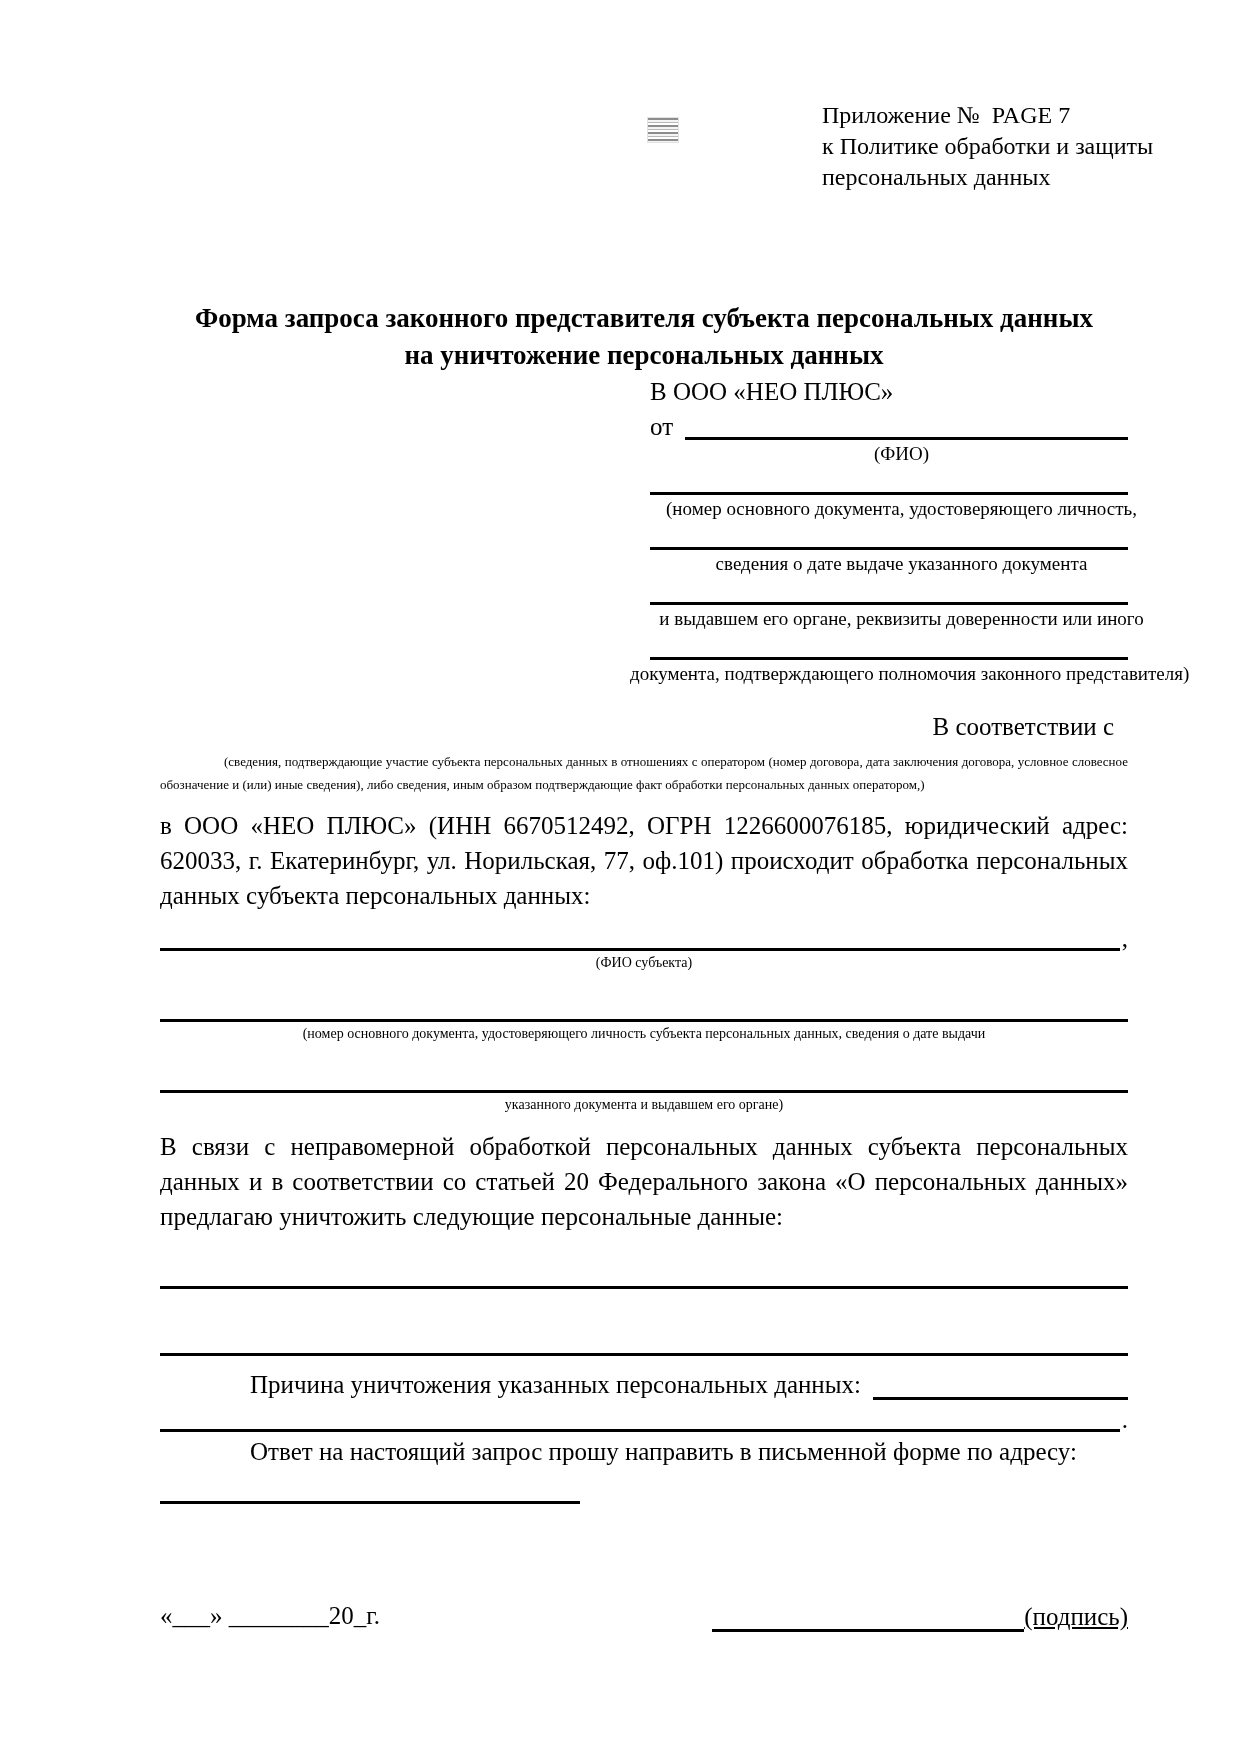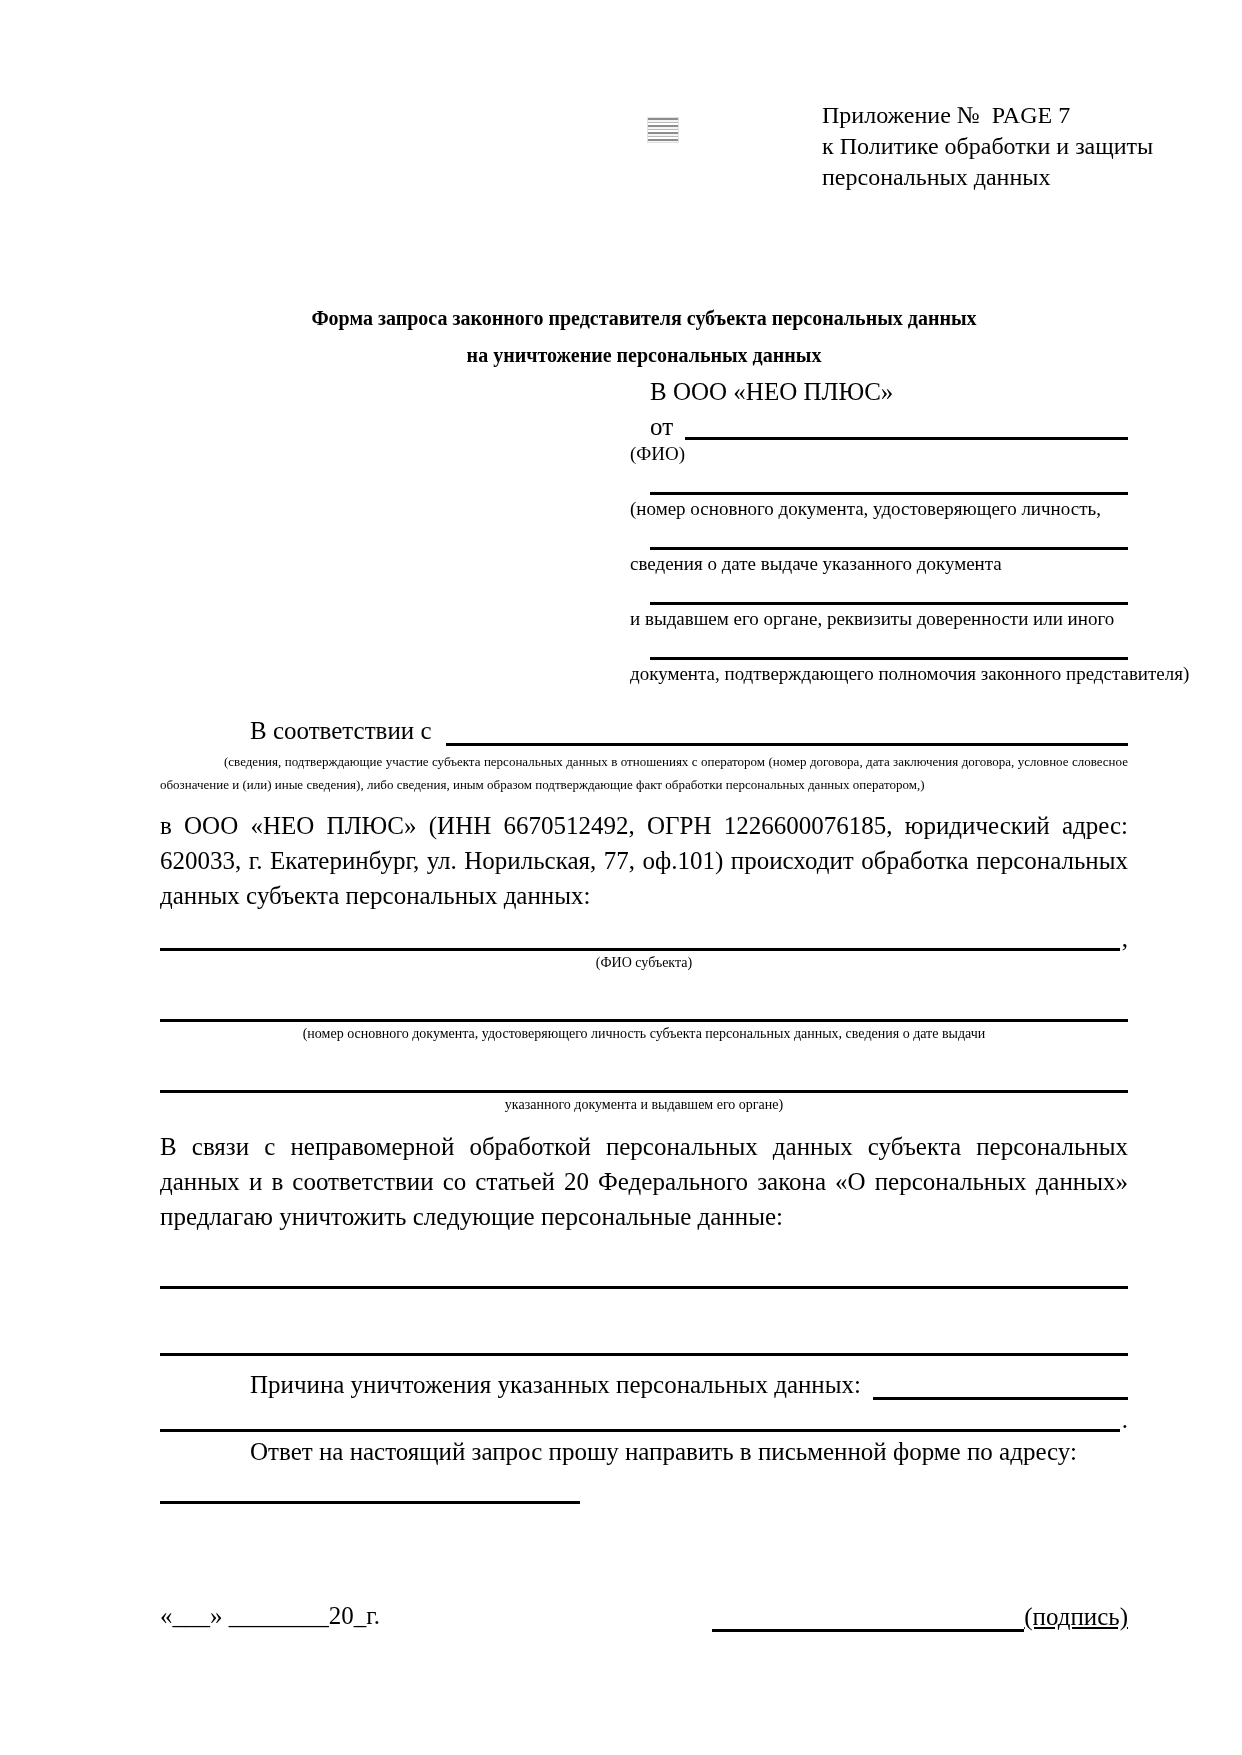--- a/index.html
+++ b/index.html
@@ -12,35 +12,35 @@
 
   
   .doc-header{position:relative;height:126px;}
   .obj-icon{position:absolute;left:488px;top:18px;width:30px;height:24px;
     background:repeating-linear-gradient(180deg,#8d8d8d 0 2px,#f4f4f4 2px 4px,#b9b9b9 4px 5px,#ffffff 5px 7px);
     outline:1px solid #e2e2e2;}
   .header-text{position:absolute;left:662px;top:0;font-size:24px;line-height:31px;}
   .hline{white-space:pre;}
 
   
-  .title{margin-top:74px;text-align:center;font-weight:bold;font-size:20px;line-height:37px;}
+  .title{margin-top:74px;text-align:center;font-weight:bold;font-size:27px;line-height:37px;}
 
   
   .addr{margin-left:490px;width:478px;}
   .addr-to{line-height:36px;}
   .from-row{display:flex;align-items:flex-end;height:30px;justify-content:center;}
   .from-label{margin-right:12px;line-height:26px;}
   .fill{flex:1;border-bottom:3px solid #000;}
   .u{height:18px;border-bottom:3px solid #000;margin-top:8px;}
-  .cap{font-size:19px;line-height:24px;white-space:nowrap;margin:2px -45px 0 -20px;}
+  .cap{font-size:19px;line-height:24px;text-align:center;white-space:nowrap;margin:2px -45px 0 -20px;}
 
   
   .line-row{display:flex;align-items:flex-end;}
   .indent{padding-left:90px;}
-  .accord{margin-top:26px;height:34px;}
+  .accord{margin-top:26px;height:34px;flex-direction:column;}
   .accord .lbl{margin-right:14px;line-height:30px;white-space:nowrap;}
   .smallprint{font-size:13px;line-height:23px;text-align:justify;text-indent:64px;margin-top:4px;}
   .para{text-align:justify;line-height:35px;margin-top:12px;}
   .tail-row{margin-top:8px;height:30px;}
   .tail{line-height:24px;margin-left:2px;}
   .capc{font-size:14px;line-height:24px;text-align:center;}
   .u-mid{height:28px;border-bottom:3px solid #000;margin-top:16px;}
   .u-full{height:30px;border-bottom:3px solid #000;}
   .gap-top{margin-top:22px;}
   .gap-mid{margin-top:34px;}

